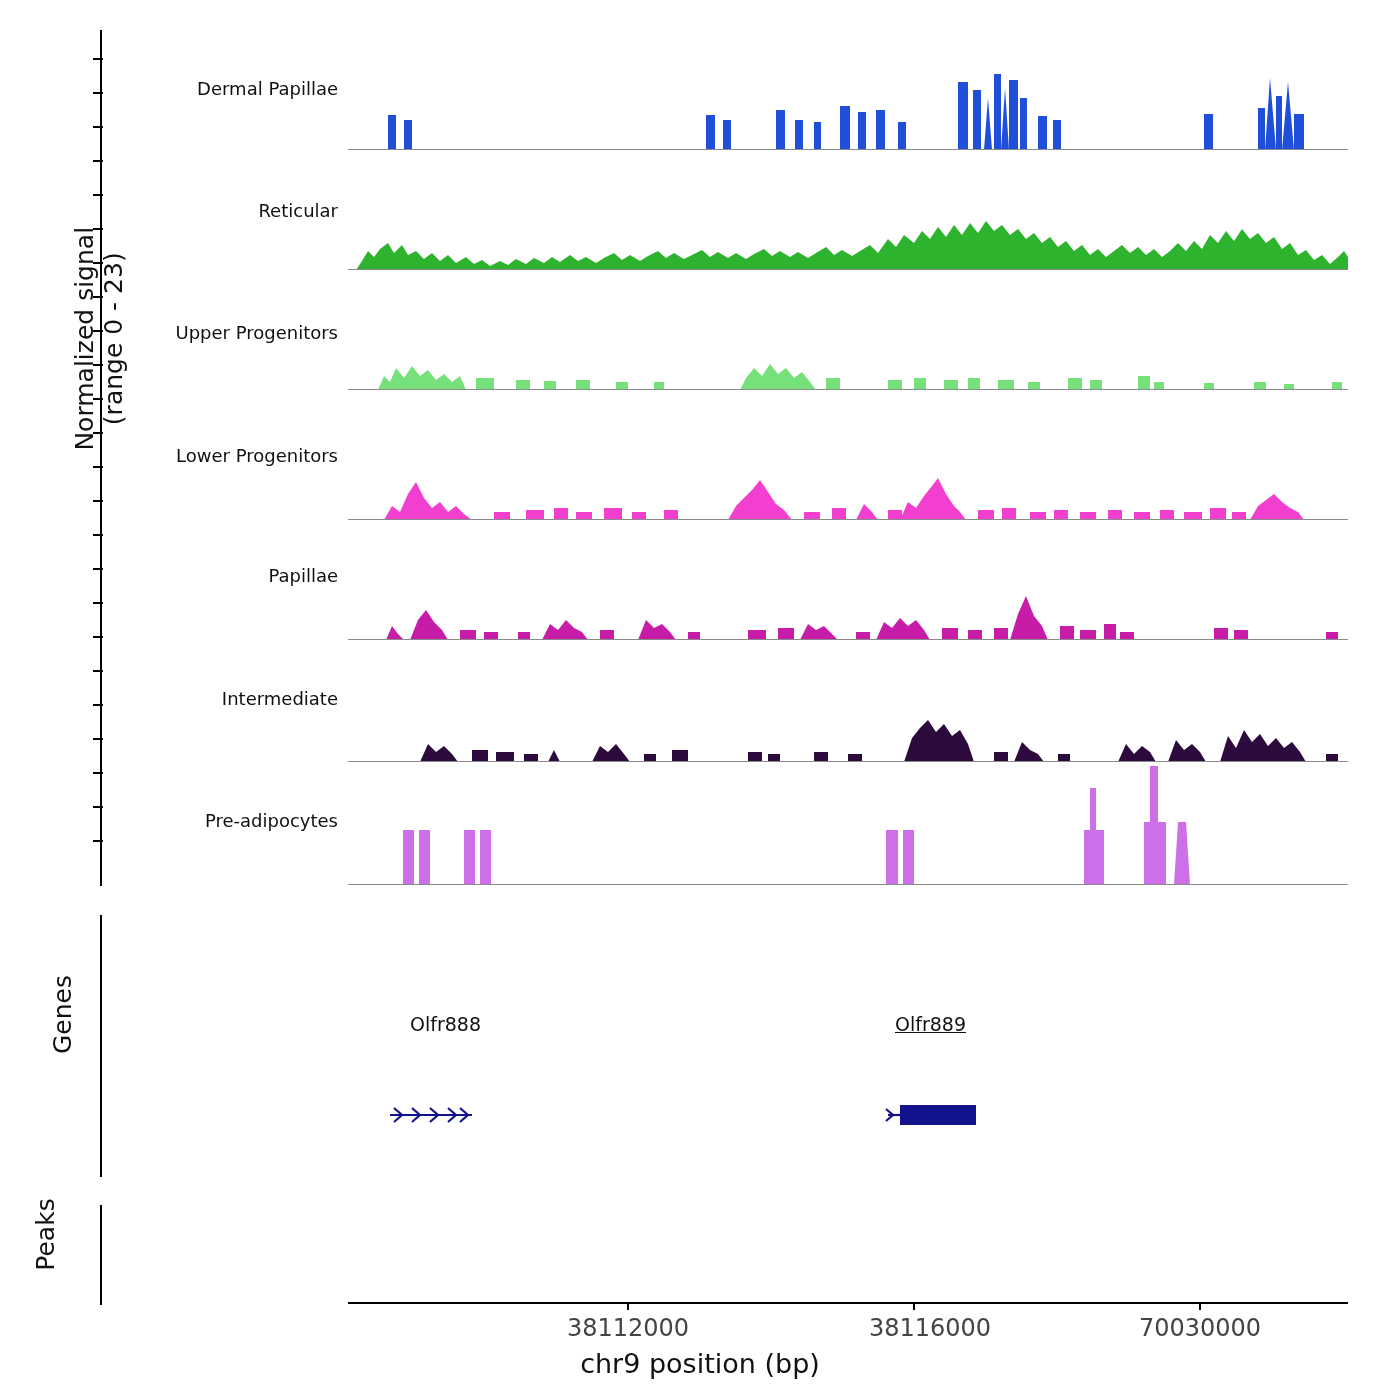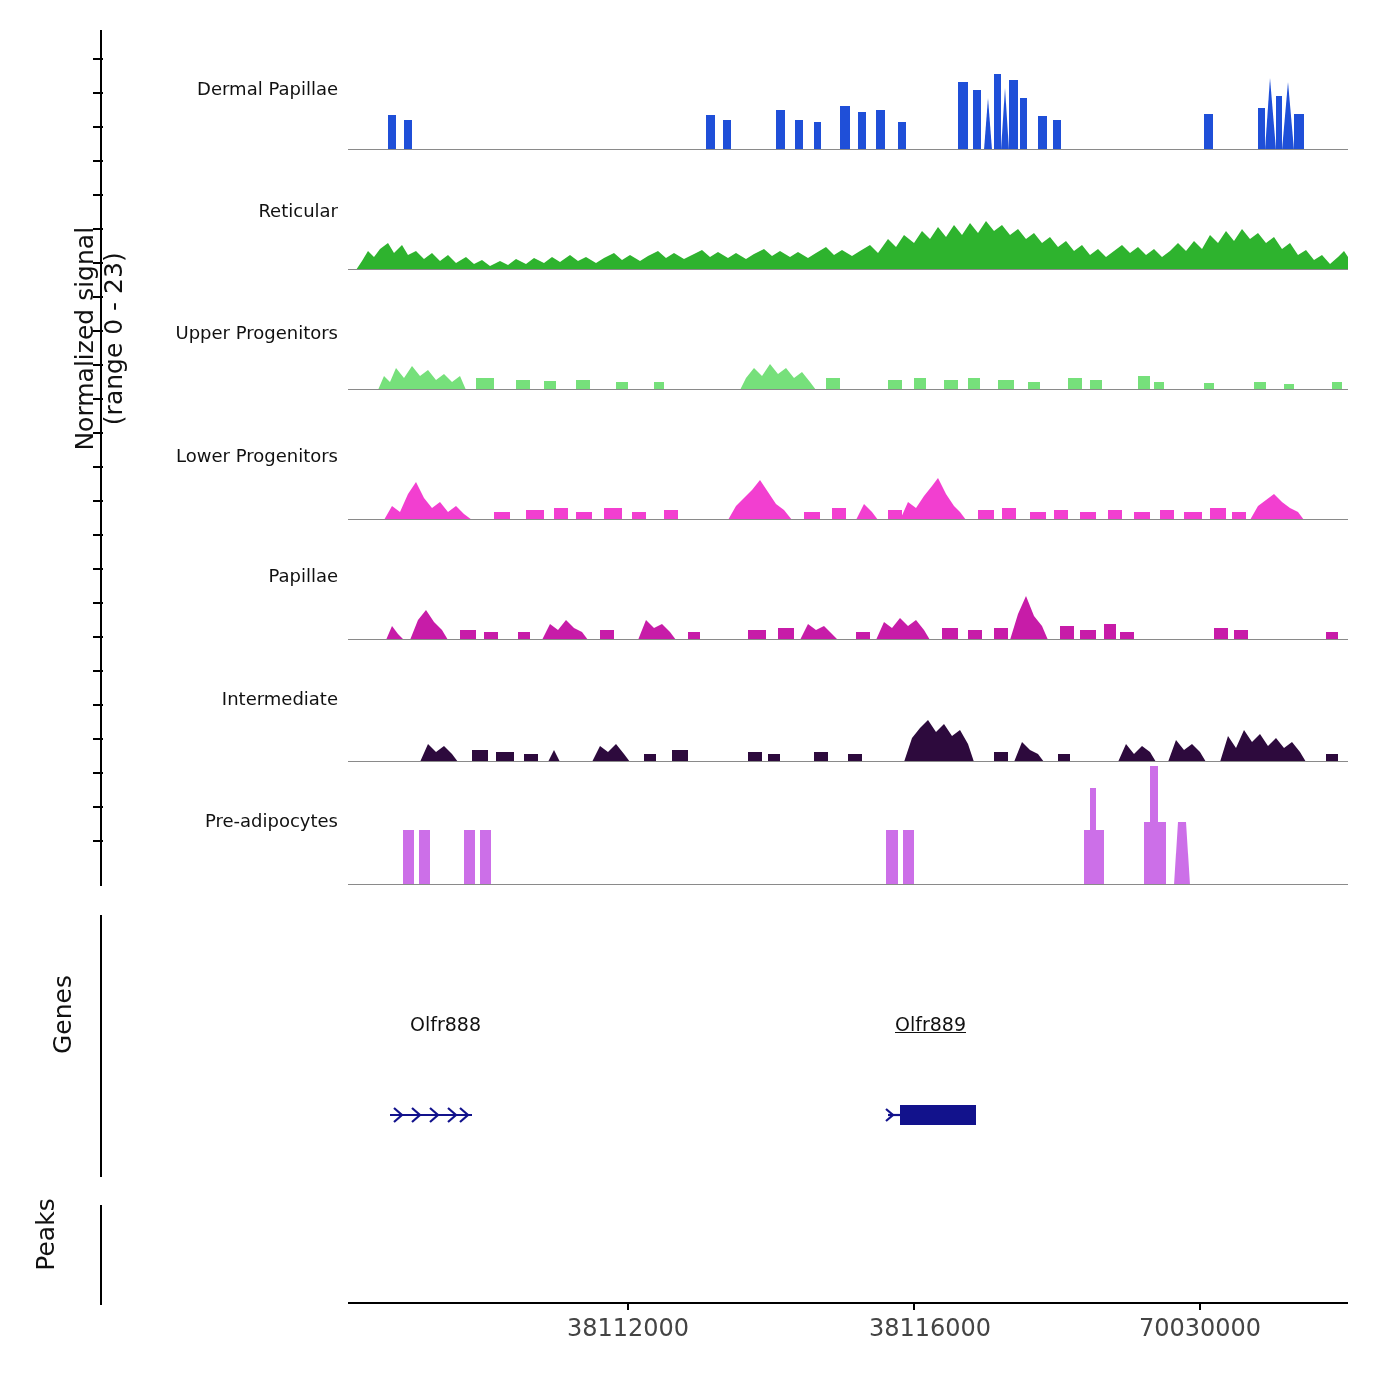--- a/index.html
+++ b/index.html
@@ -390,14 +390,15 @@
     </g>
   </svg>
 
   <div class="xaxis-line"></div>
   <div class="xtick" style="left:627px;"></div>
   <div class="xtick" style="left:913px;"></div>
   <div class="xtick" style="left:1199px;"></div>
   <div class="xticklabel" style="left:628px;">38112000</div>
   <div class="xticklabel" style="left:930px;">38116000</div>
   <div class="xticklabel" style="left:1200px;">70030000</div>
+  <div class="xaxis-title">chr9 position (bp)</div>
 
 </div>
 
 </body></html>

